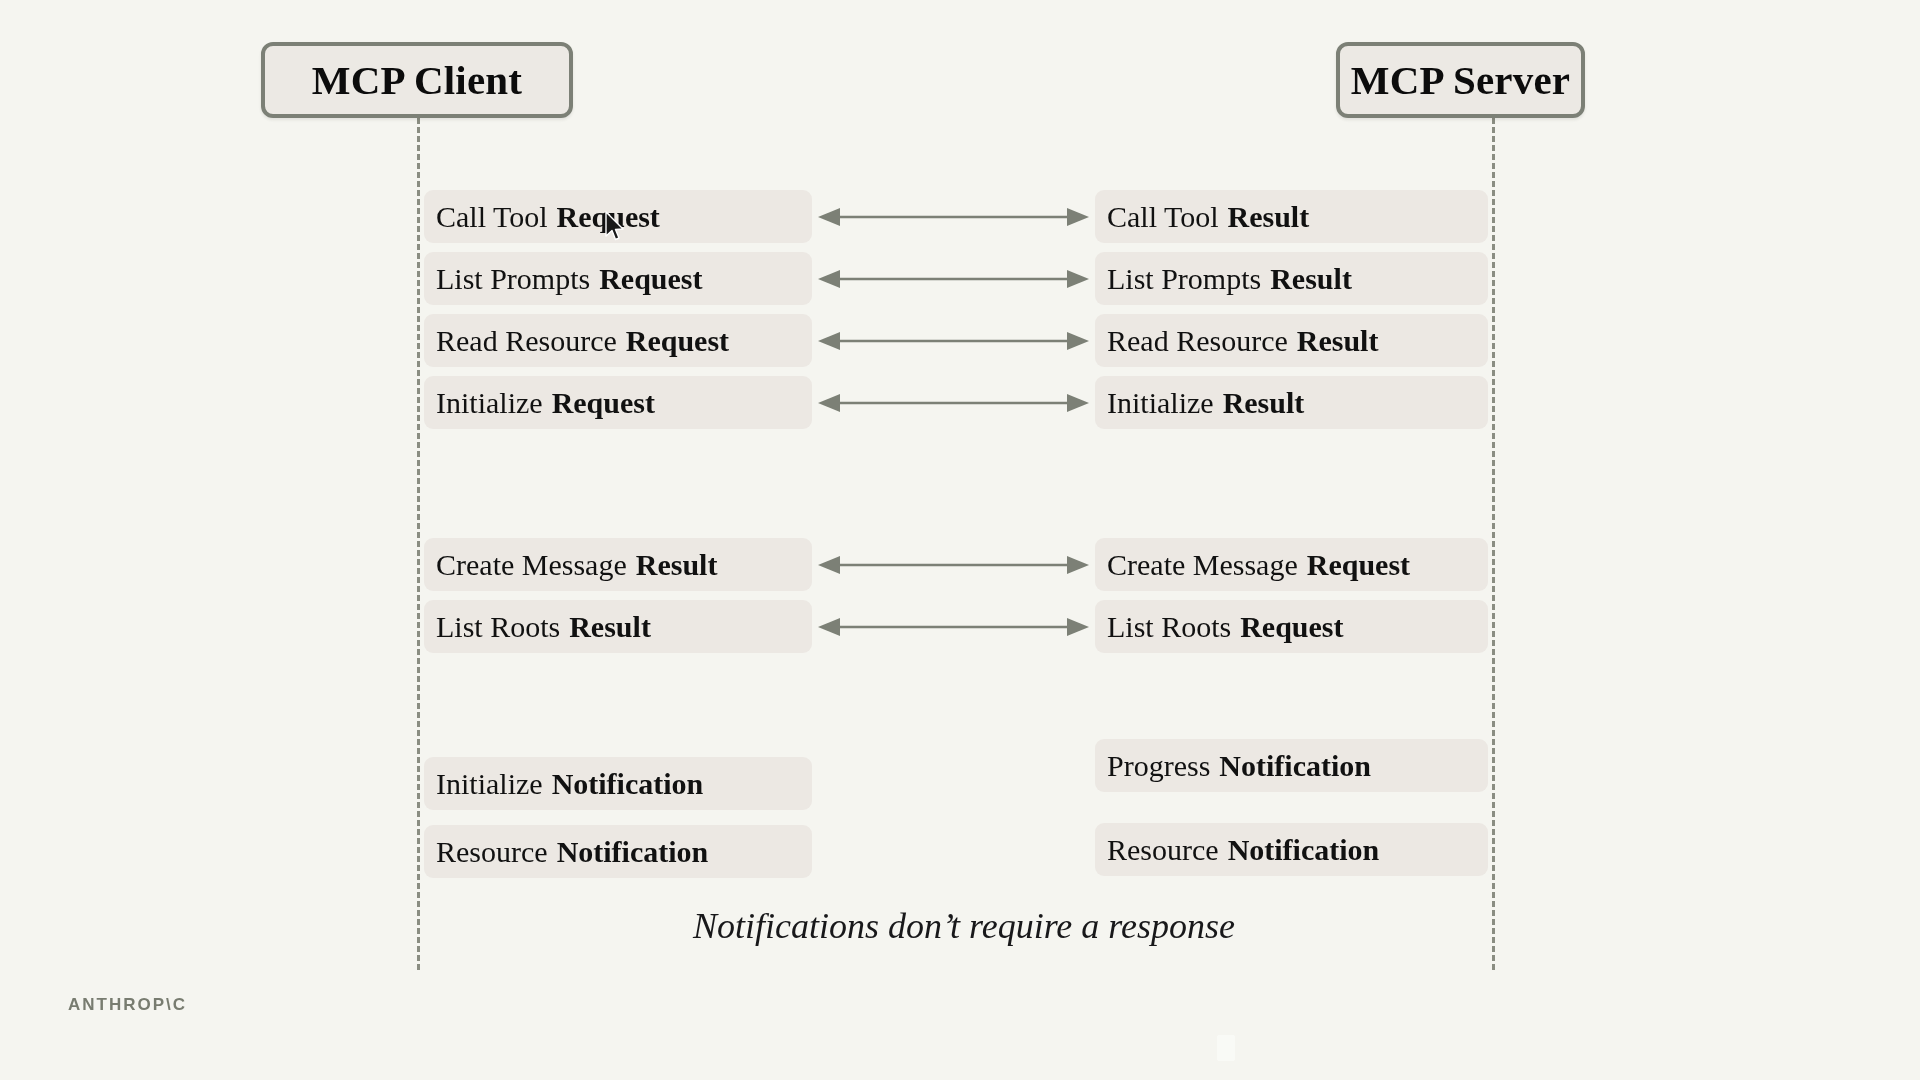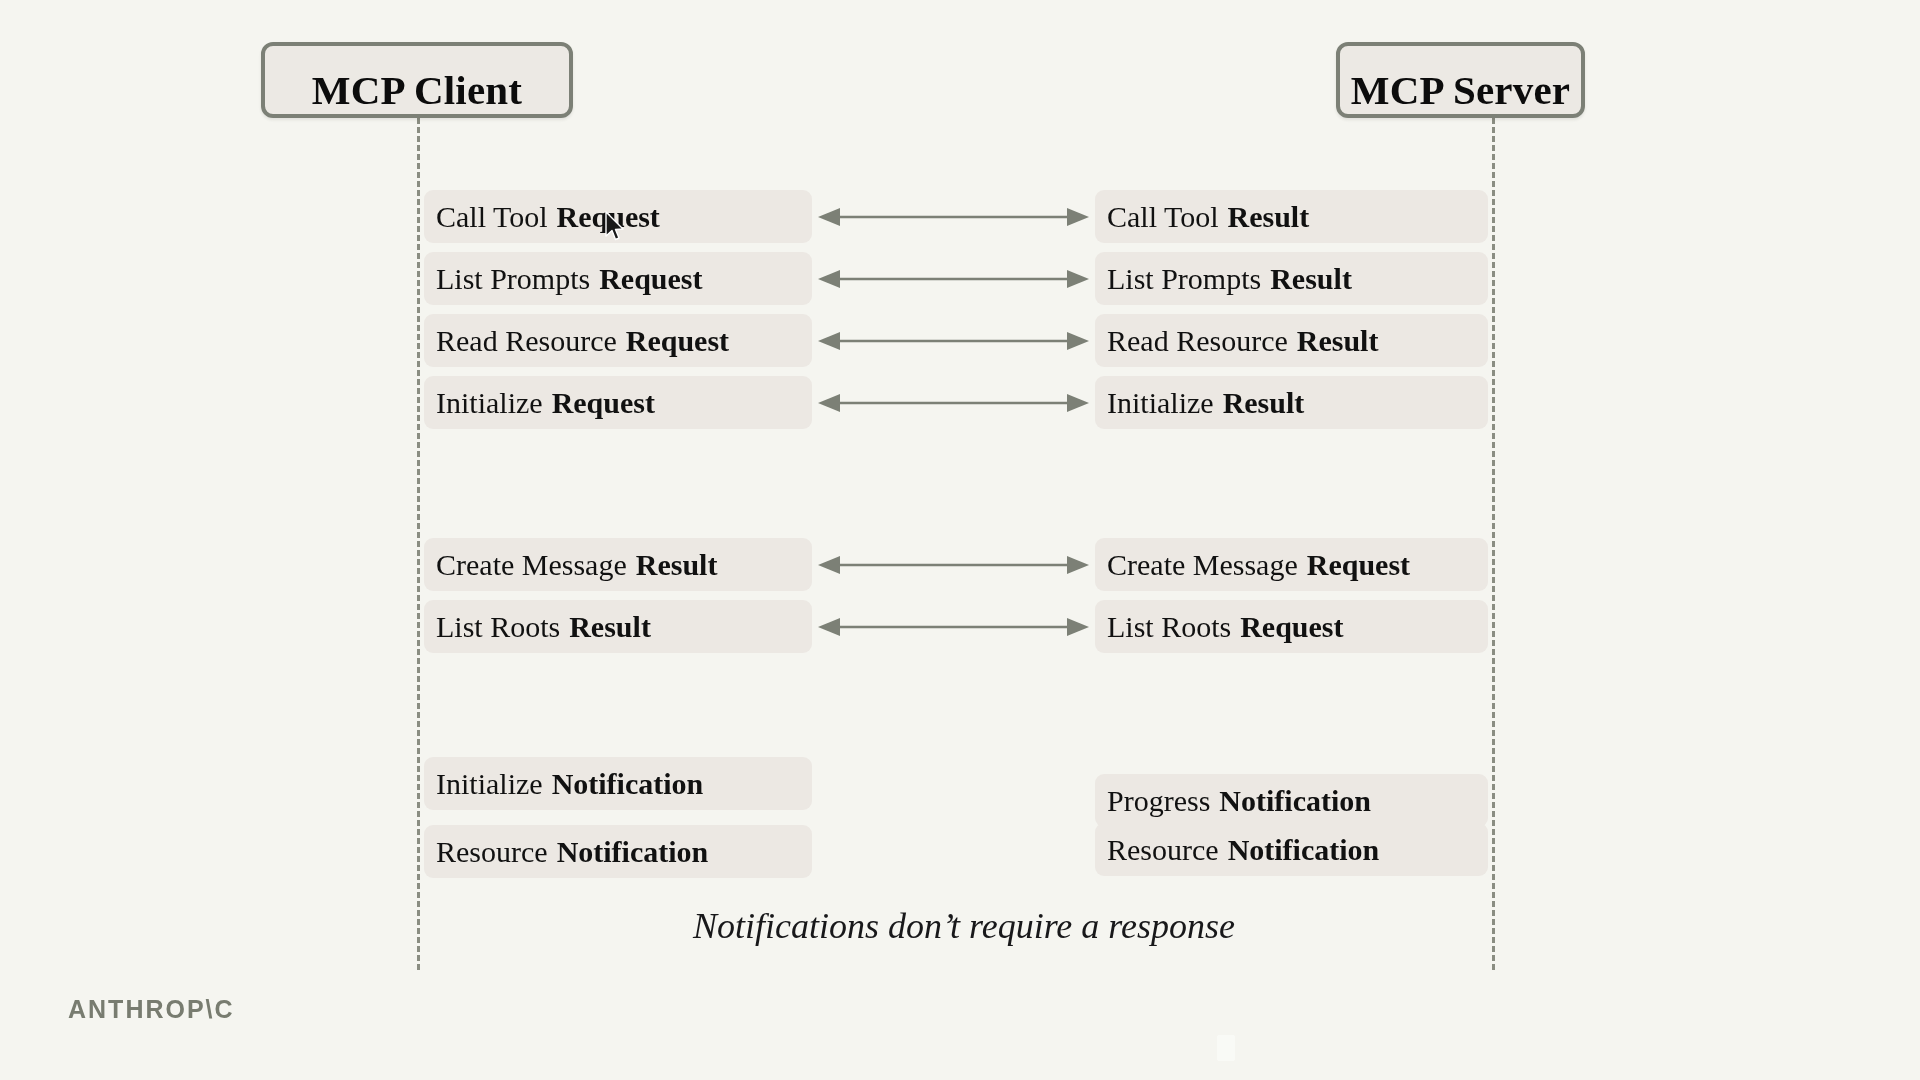--- a/index.html
+++ b/index.html
@@ -37,21 +37,21 @@
   
   .actor {
     position: absolute;
     top: 42px;
     height: 76px;
     box-sizing: border-box;
     background: #ece9e4;
     border: 4px solid #7c8076;
     border-radius: 12px;
     display: flex;
-    align-items: flex-end;
+    align-items: center;
     justify-content: center;
     color: #0c0c0c;
     font-weight: bold;
     font-size: 41px;
     letter-spacing: 0.2px;
     box-shadow: 0 2px 3px rgba(60,60,50,0.10);
   }
   .actor.client { left: 261px; width: 312px; }
   .actor.server { left: 1336px; width: 249px; }
 
@@ -96,21 +96,21 @@
     color: #18181a;
   }
 
   
   .brand {
     position: absolute;
     left: 68px;
     top: 995px;
     font-family: "Liberation Sans", "DejaVu Sans", sans-serif;
     font-weight: bold;
-    font-size: 25px;
+    font-size: 17px;
     letter-spacing: 2.0px;
     color: #787c70;
   }
 
   
   .cursor {
     position: absolute;
     width: 22px;
     height: 32px;
   }
@@ -231,21 +231,21 @@
         <svg viewBox="0 0 271 24" xmlns="http://www.w3.org/2000/svg">
           <line x1="20" y1="12" x2="251" y2="12" stroke="#7c8076" stroke-width="2.6"></line>
           <polygon points="0,12 22,3 22,21" fill="#7c8076"></polygon>
           <polygon points="271,12 249,3 249,21" fill="#7c8076"></polygon>
         </svg>
       </div>
       <div class="msgbox left" style="top: 757px;">
         <span class="plain">Initialize</span>
         <span class="strong">Notification</span>
       </div>
-      <div class="msgbox right" style="top: 774px;">
+      <div class="msgbox right" style="top: 739px;">
         <span class="plain">Progress</span>
         <span class="strong">Notification</span>
       </div>
       <div class="msgbox left" style="top: 825px;">
         <span class="plain">Resource</span>
         <span class="strong">Notification</span>
       </div>
       <div class="msgbox right" style="top: 823px;">
         <span class="plain">Resource</span>
         <span class="strong">Notification</span>

